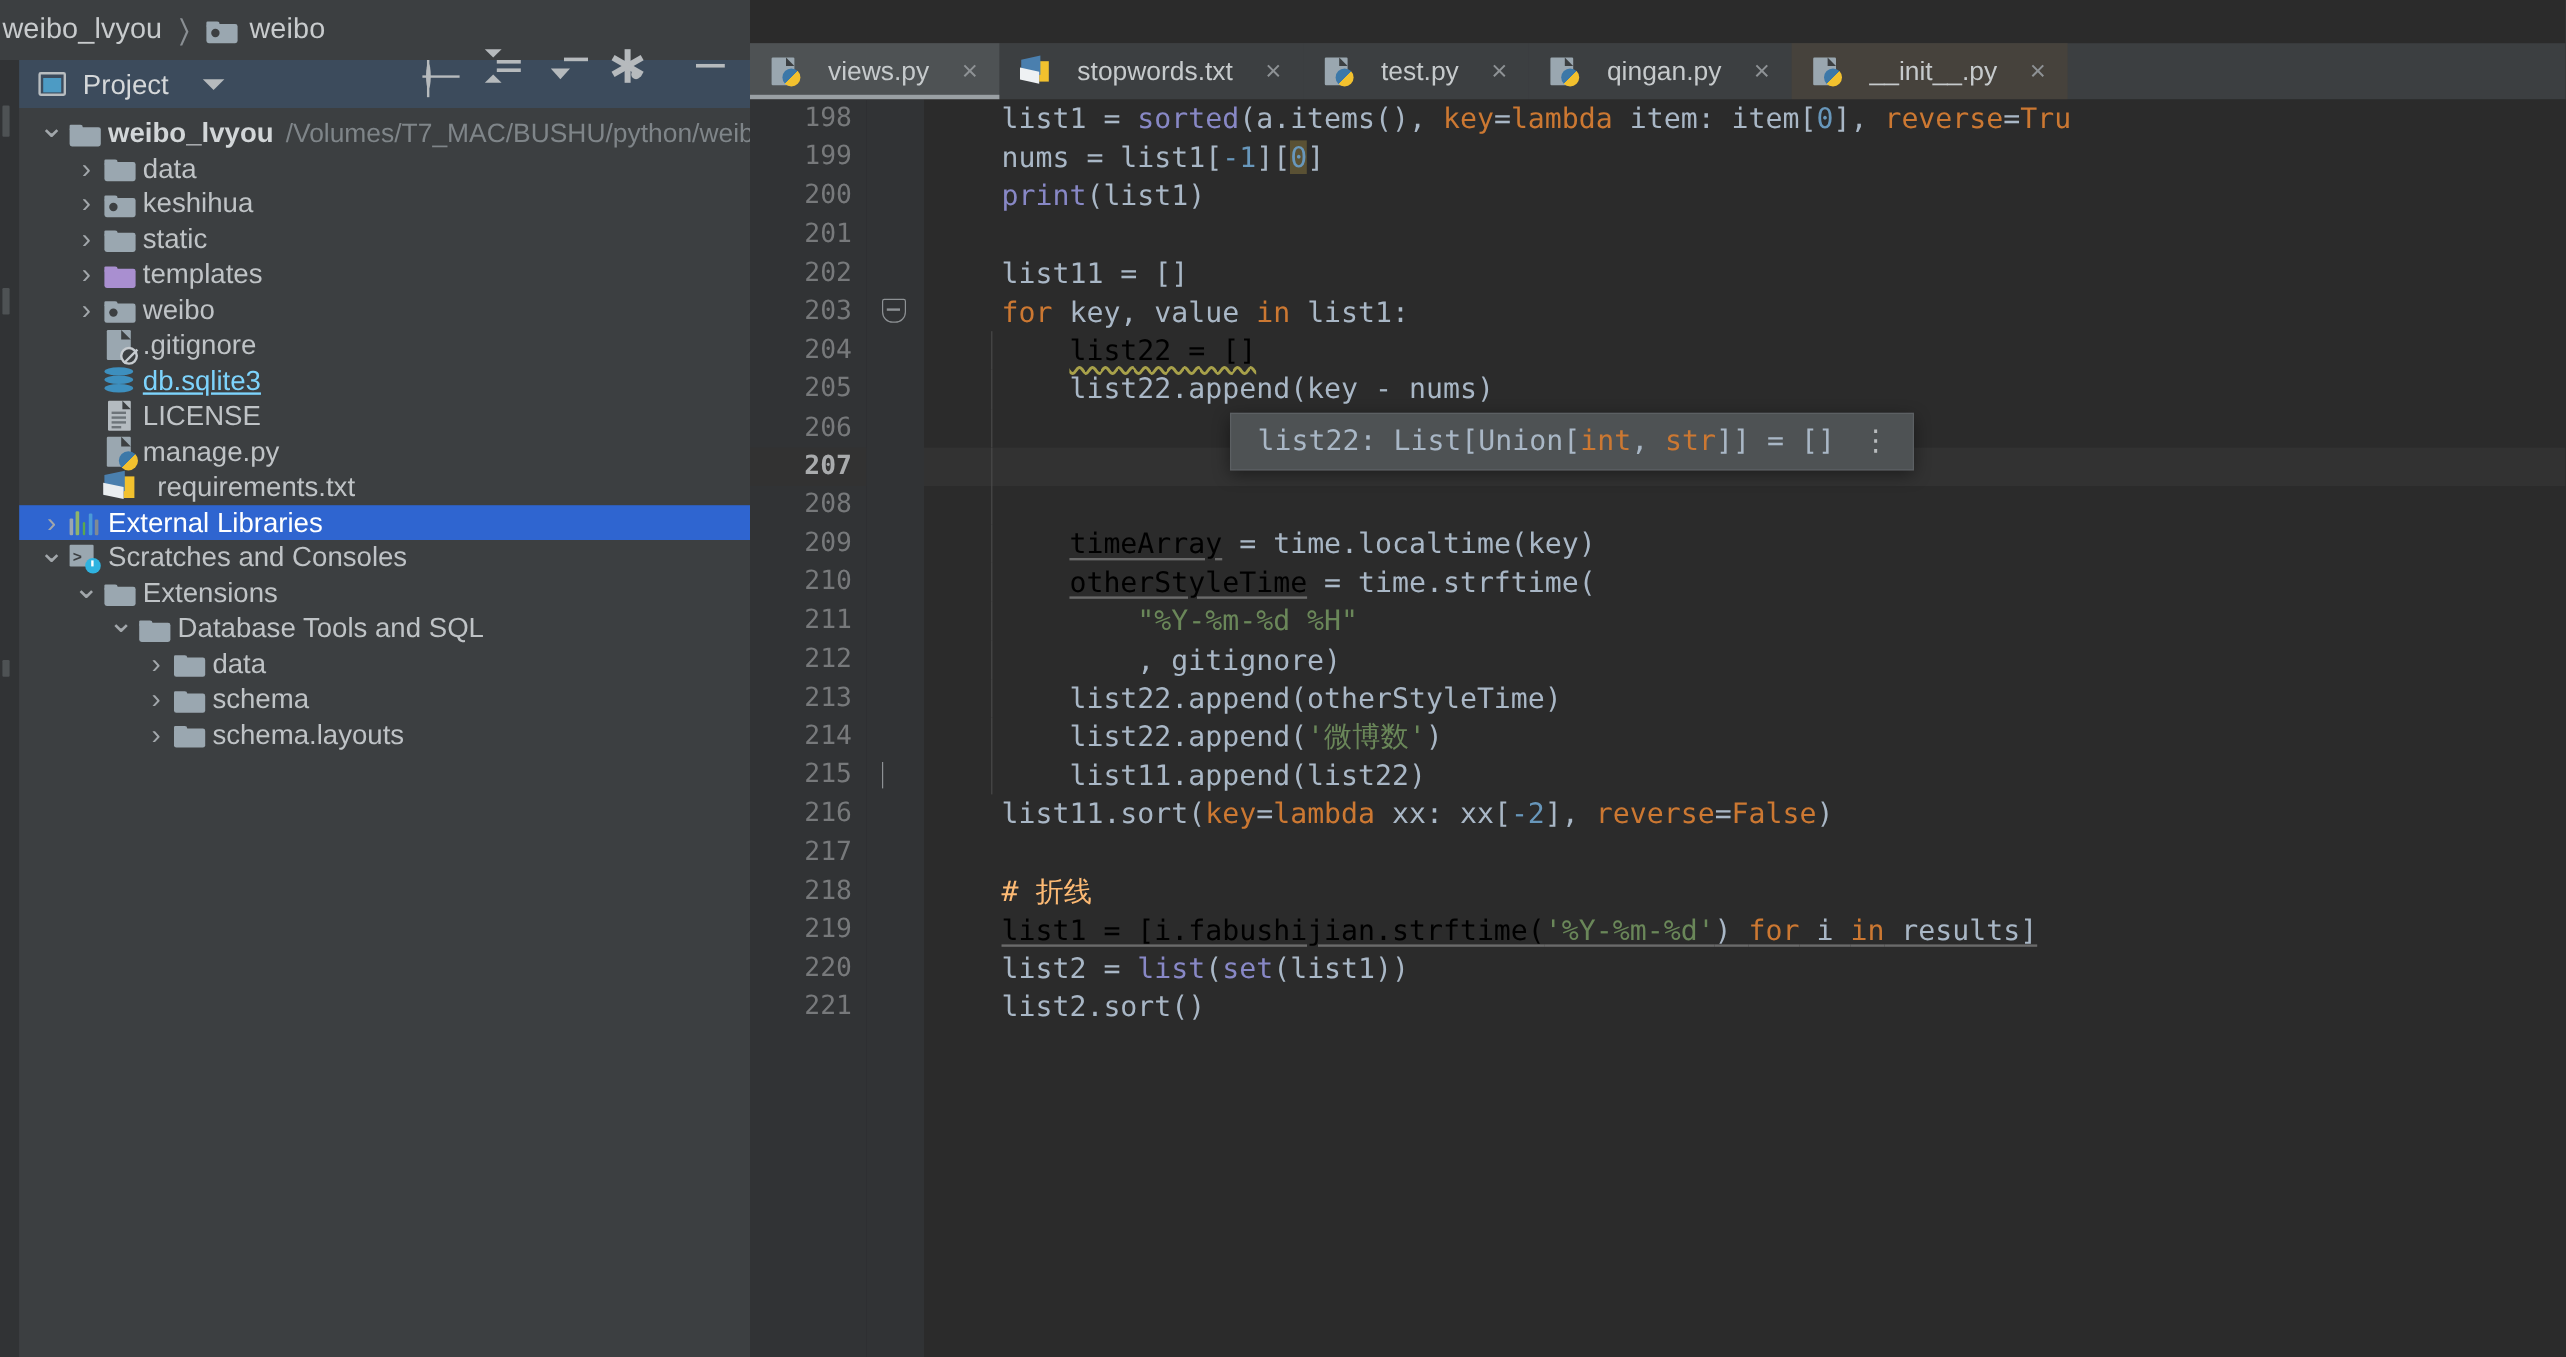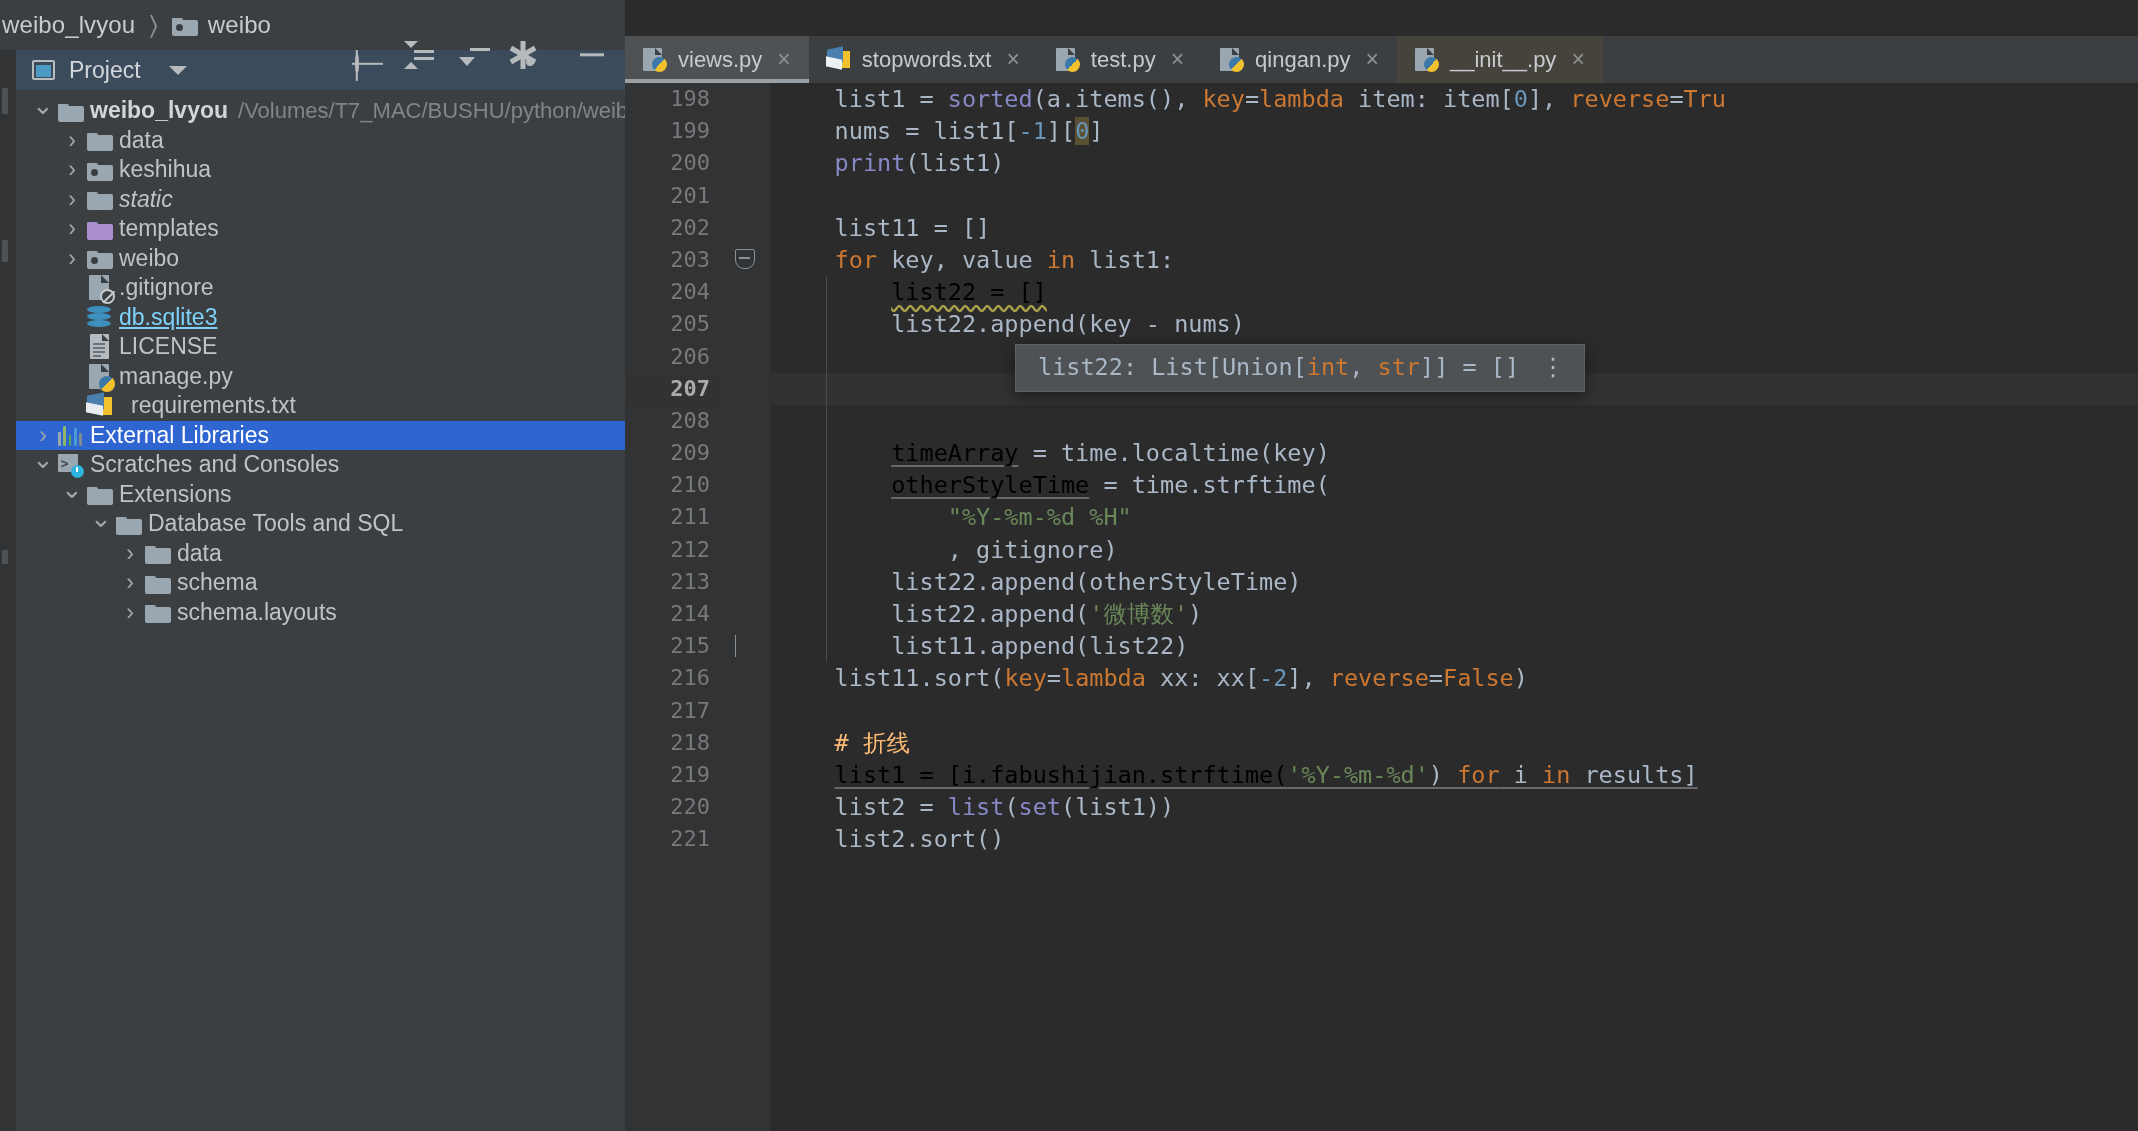--- a/index.html
+++ b/index.html
@@ -153,21 +153,21 @@
     width: 1513px; height: 1131px;
     background: #2b2b2b;
   }
   #tabbar {
     position: absolute; left:0; top: 36px;
     width: 1513px; height: 47px;
     background: #3c3f41;
     display: flex; align-items: stretch;
   }
   .tab {
-    display:flex; align-items:center; gap:11px;
+    display:flex; align-items:center; gap:23px;
     padding: 0 18px 0 16px; position: relative;
     cursor: pointer; background: #3c3f41;
   }
   .tab.active { background: #4e5254; }
   .tab.highlight { background: #46423c; }
   .tab-underline {
     position:absolute; left:0; right:0; bottom:0; height:4px; background:#9aa0a4;
   }
   .tab-name { font-size: 22px; color: #c6cacc; white-space: nowrap; }
   .tab-close { color:#8e9295; font-size: 23px; margin-left: 4px; line-height:1; }
@@ -226,21 +226,21 @@
   .c-cm   { color:#fdba74; }
   .u-line { text-decoration: underline; text-decoration-color:#6a6a6a; text-underline-offset:4px;}
   .squig {
     text-decoration: underline; text-decoration-style: wavy;
     text-decoration-color:#a8a14a; text-underline-offset:5px;
   }
   .cursor-hl { background:#5a5134; }
 
   
   #type-popup {
-    position:absolute; left:245px; top:261px;
+    position:absolute; left:255px; top:261px;
     background:#4e5254; border:1px solid #5c6063;
     padding: 8px 18px 10px 22px;
     display:flex; align-items:center; gap:22px;
     box-shadow: 0 4px 14px rgba(0,0,0,.45);
     font-family:"DejaVu Sans Mono", monospace; font-size:23.5px;
     z-index: 20;
   }
   .tp-dots { color:#b9bcbe; font-size:24px; letter-spacing:1px; line-height:.6; }
 </style>
 </head>
@@ -320,21 +320,21 @@
           </span>
         </span>
         <span class="tlabel" style="margin-left: 6px;">keshihua</span>
       </div>
       <div class="trow">
         <span style="flex: 0 0 auto; width: 43px;"></span>
         <span class="twist" style="font-size: 23px;">›</span>
         <span class="tico">
           <span class="ico-folder" style="width:24px;height:20px"></span>
         </span>
-        <span class="tlabel" style="margin-left: 6px; font-style: italic;">static</span>
+        <span class="tlabel" style="margin-left: 6px;">static</span>
       </div>
       <div class="trow">
         <span style="flex: 0 0 auto; width: 43px;"></span>
         <span class="twist" style="font-size: 23px;">›</span>
         <span class="tico">
           <span class="ico-folder purple" style="width:24px;height:20px"></span>
         </span>
         <span class="tlabel" style="margin-left: 6px;">templates</span>
       </div>
       <div class="trow">

